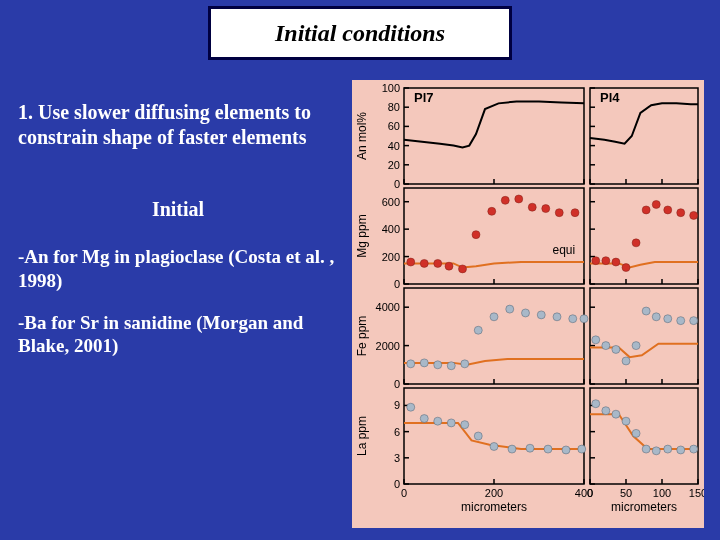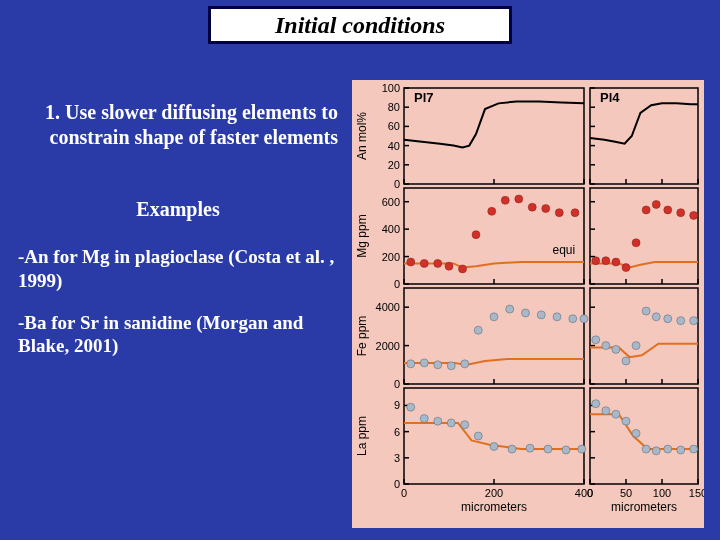--- a/index.html
+++ b/index.html
@@ -10,42 +10,42 @@
     color: #000;
     overflow: hidden;
   }
   .slide {
     position: relative;
     width: 720px; height: 540px;
   }
   .title-box {
     position: absolute;
     left: 208px; top: 6px;
-    width: 304px; height: 38px;
+    width: 304px; height: 54px;
     background: #ffffff;
     border: 3px solid #000040;
     box-sizing: border-box;
     display: flex; align-items: center; justify-content: center;
   }
   .title-text {
     font-style: italic;
     font-weight: bold;
     font-size: 24px;
     color: #000;
   }
   .left-col {
     position: absolute;
     left: 18px; top: 100px;
     width: 320px;
     color: #fff;
   }
   .left-col .point {
     font-weight: bold;
     font-size: 20px;
-    text-align: right;
+    text-align: left;
     margin-bottom: 48px;
     line-height: 1.25;
     color: #fff;
   }
   .left-col .examples {
     font-weight: bold;
     font-size: 20px;
     text-align: center;
     margin: 0 0 24px 0;
     color: #fff;
@@ -82,22 +82,22 @@
 <body>
 
 <div class="slide">
 
   <div class="title-box">
     <span class="title-text">Initial conditions</span>
   </div>
 
   <div class="left-col">
     <div class="point">1. Use slower diffusing elements to constrain shape of faster elements</div>
-    <div class="examples">Examples</div>
-    <div class="bullet">-An for Mg in plagioclase (Costa et al. , 1999)</div>
+    <div class="examples">Initial</div>
+    <div class="bullet">-An for Mg in plagioclase (Costa et al. , 1998)</div>
     <div class="bullet">-Ba for Sr in sanidine (Morgan and Blake, 2001)</div>
   </div>
 
   <div class="chart-panel">
     <svg id="chart-svg" width="352" height="448">
         <rect x="52" y="8" width="180" height="96" class="axis-line" fill="none"></rect>
         <line x1="52" y1="104" x2="57" y2="104" class="axis-line"></line>
         <text x="48" y="108" text-anchor="end" class="tick-label">0</text>
         <line x1="52" y1="84.8" x2="57" y2="84.8" class="axis-line"></line>
         <text x="48" y="88.8" text-anchor="end" class="tick-label">20</text>

